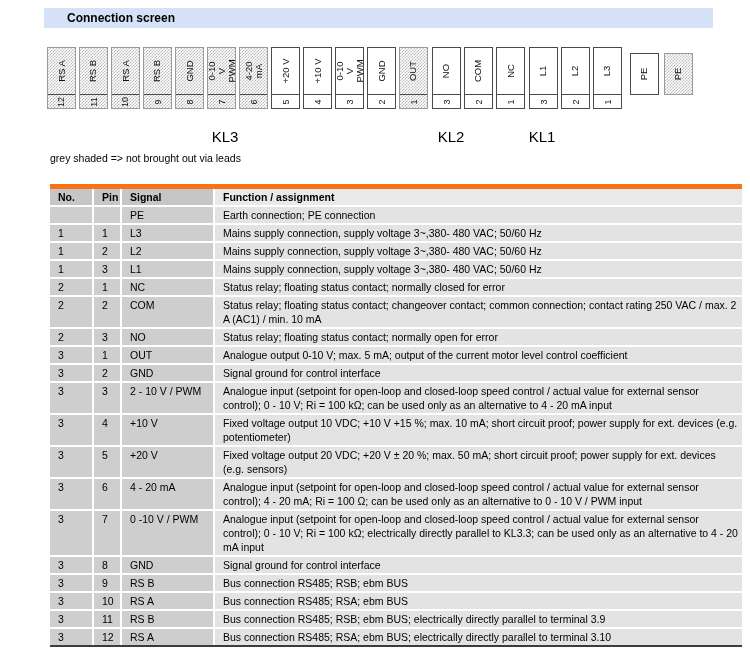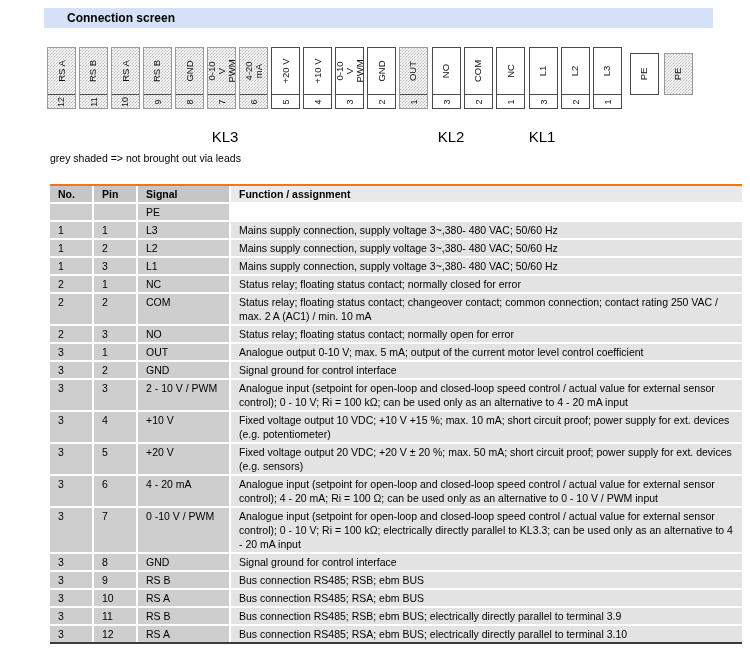--- a/index.html
+++ b/index.html
@@ -54,32 +54,32 @@
     color:rgba(140,140,140,0.17);font-weight:bold;pointer-events:none;white-space:nowrap;
   }
   .wm-url{
     position:absolute;left:182px;top:372px;font-size:27px;letter-spacing:13px;
     color:rgba(150,150,150,0.22);pointer-events:none;white-space:nowrap;
   }
 
   
   .ctable{
     position:absolute;left:50px;top:184px;width:692px;
-    border-top:2px solid #f97316;border-bottom:2px solid #3c3c3c;
+    border-top:5px solid #f97316;border-bottom:2px solid #3c3c3c;
     font-size:10.5px;
   }
   .row{display:flex;}
   .cell{
     padding:1px 4px 1px 8px;line-height:14px;
     border-bottom:2px solid #fff;border-right:2px solid #fff;
     box-sizing:border-box;
   }
   .row:last-child .cell{border-bottom:none;}
   .c1{width:44px;flex:none;background:#cecece;}
-  .c2{width:44px;flex:none;background:#cecece;}
+  .c2{width:28px;flex:none;background:#cecece;}
   .c3{width:93px;flex:none;background:#cecece;white-space:nowrap;}
   .c4{flex:1;background:#e3e3e3;border-right:none;}
   .row.head .cell{font-weight:bold;}
   .row.head .c1,.row.head .c2,.row.head .c3{background:#c6c6c6;}
   .row.head .c4{background:#e9e9e9;}
 </style>
 </head>
 <body>
 
 <div class="page">
@@ -270,20 +270,21 @@
     <div class="row head">
       <div class="cell c1">No.</div>
       <div class="cell c2">Pin</div>
       <div class="cell c3">Signal</div>
       <div class="cell c4">Function / assignment</div>
     </div>
   <div class="row">
         <div class="cell c1"></div>
         <div class="cell c2"></div>
         <div class="cell c3">PE</div>
+        <div class="cell c4">Earth connection; PE connection</div>
       </div>
       <div class="row">
         <div class="cell c1">1</div>
         <div class="cell c2">1</div>
         <div class="cell c3">L3</div>
         <div class="cell c4">Mains supply connection, supply voltage 3~,380- 480 VAC; 50/60 Hz</div>
       </div>
       <div class="row">
         <div class="cell c1">1</div>
         <div class="cell c2">2</div>

